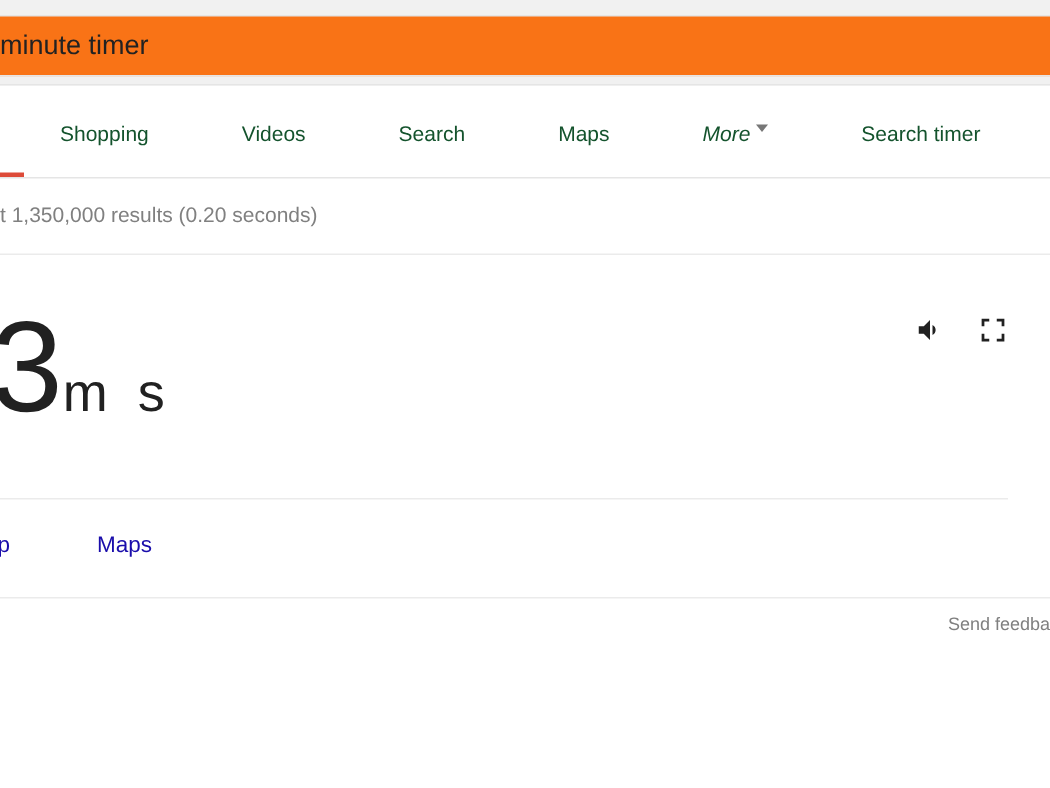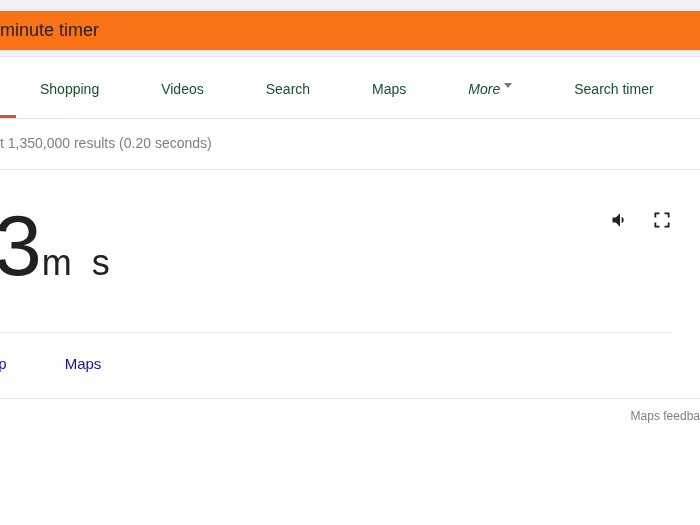--- a/index.html
+++ b/index.html
@@ -185,13 +185,13 @@
       </span>
     </div>
   </div>
   <div class="card-sep"></div>
   <div class="controls">
     <span class="link stop">op</span>
     <span class="link">Maps</span>
   </div>
 </div>
 
-<div class="feedback">Maps feedba</div>
+<div class="feedback">Send feedba</div>
 
 </body></html>

